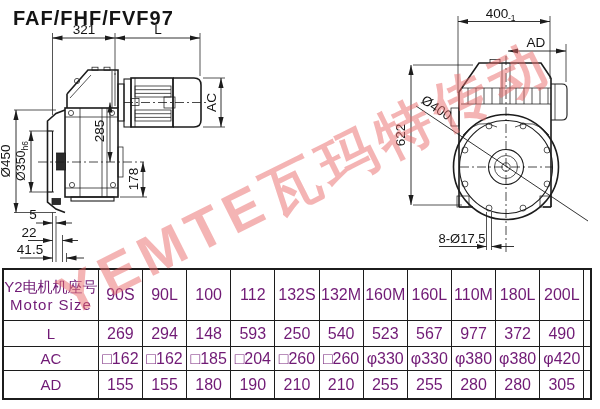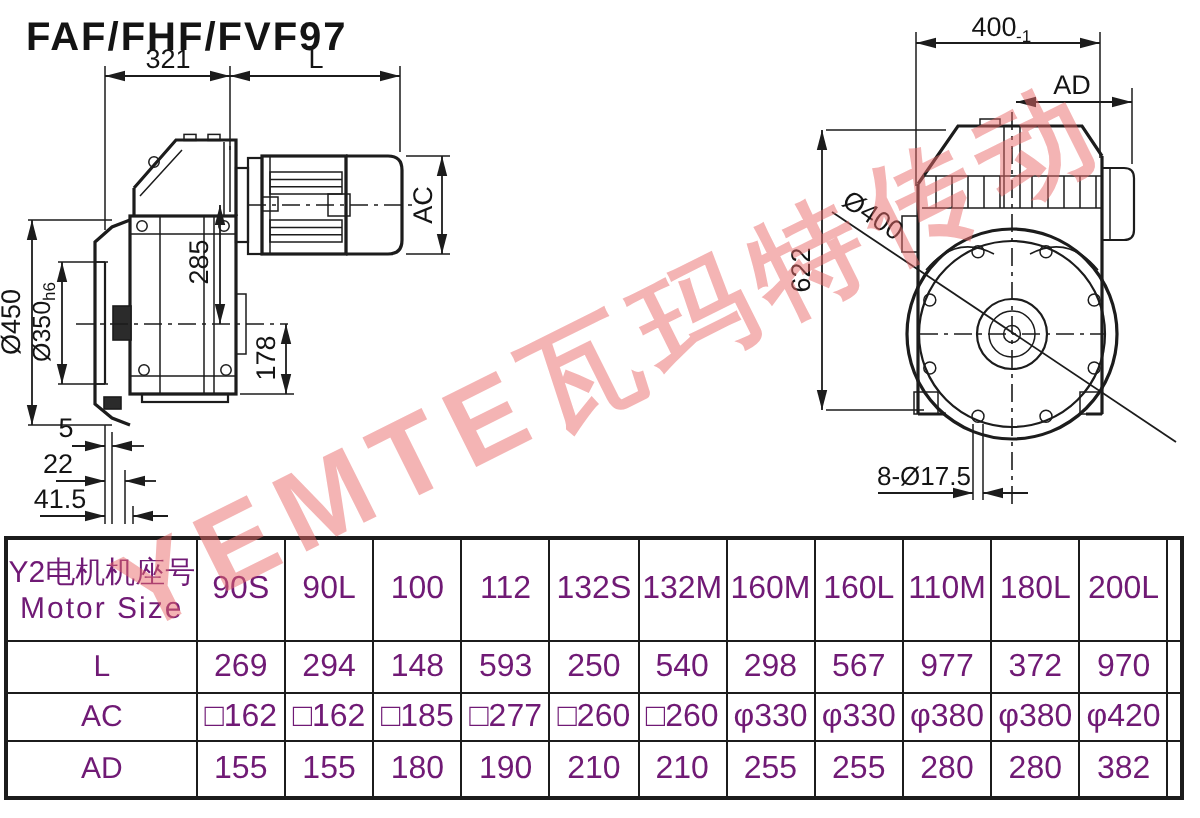--- a/index.html
+++ b/index.html
@@ -261,33 +261,33 @@
         <td class="edge"></td>
       </tr>
       <tr class="r-l">
         <td class="rowlab">L</td>
         <td>269</td>
         <td>294</td>
         <td>148</td>
         <td>593</td>
         <td>250</td>
         <td>540</td>
-        <td>298</td>
+        <td>523</td>
         <td>567</td>
         <td>977</td>
         <td>372</td>
-        <td>970</td>
+        <td>490</td>
         <td class="edge"></td>
       </tr>
       <tr class="r-ac">
         <td class="rowlab">AC</td>
         <td>□162</td>
         <td>□162</td>
         <td>□185</td>
-        <td>□277</td>
+        <td>□204</td>
         <td>□260</td>
         <td>□260</td>
         <td>φ330</td>
         <td>φ330</td>
         <td>φ380</td>
         <td>φ380</td>
         <td>φ420</td>
         <td class="edge"></td>
       </tr>
       <tr class="r-ad">
@@ -295,20 +295,20 @@
         <td>155</td>
         <td>155</td>
         <td>180</td>
         <td>190</td>
         <td>210</td>
         <td>210</td>
         <td>255</td>
         <td>255</td>
         <td>280</td>
         <td>280</td>
-        <td>382</td>
+        <td>305</td>
         <td class="edge"></td>
       </tr>
     </tbody>
       </table>
   </div>
 
 </div>
 
 </body></html>

